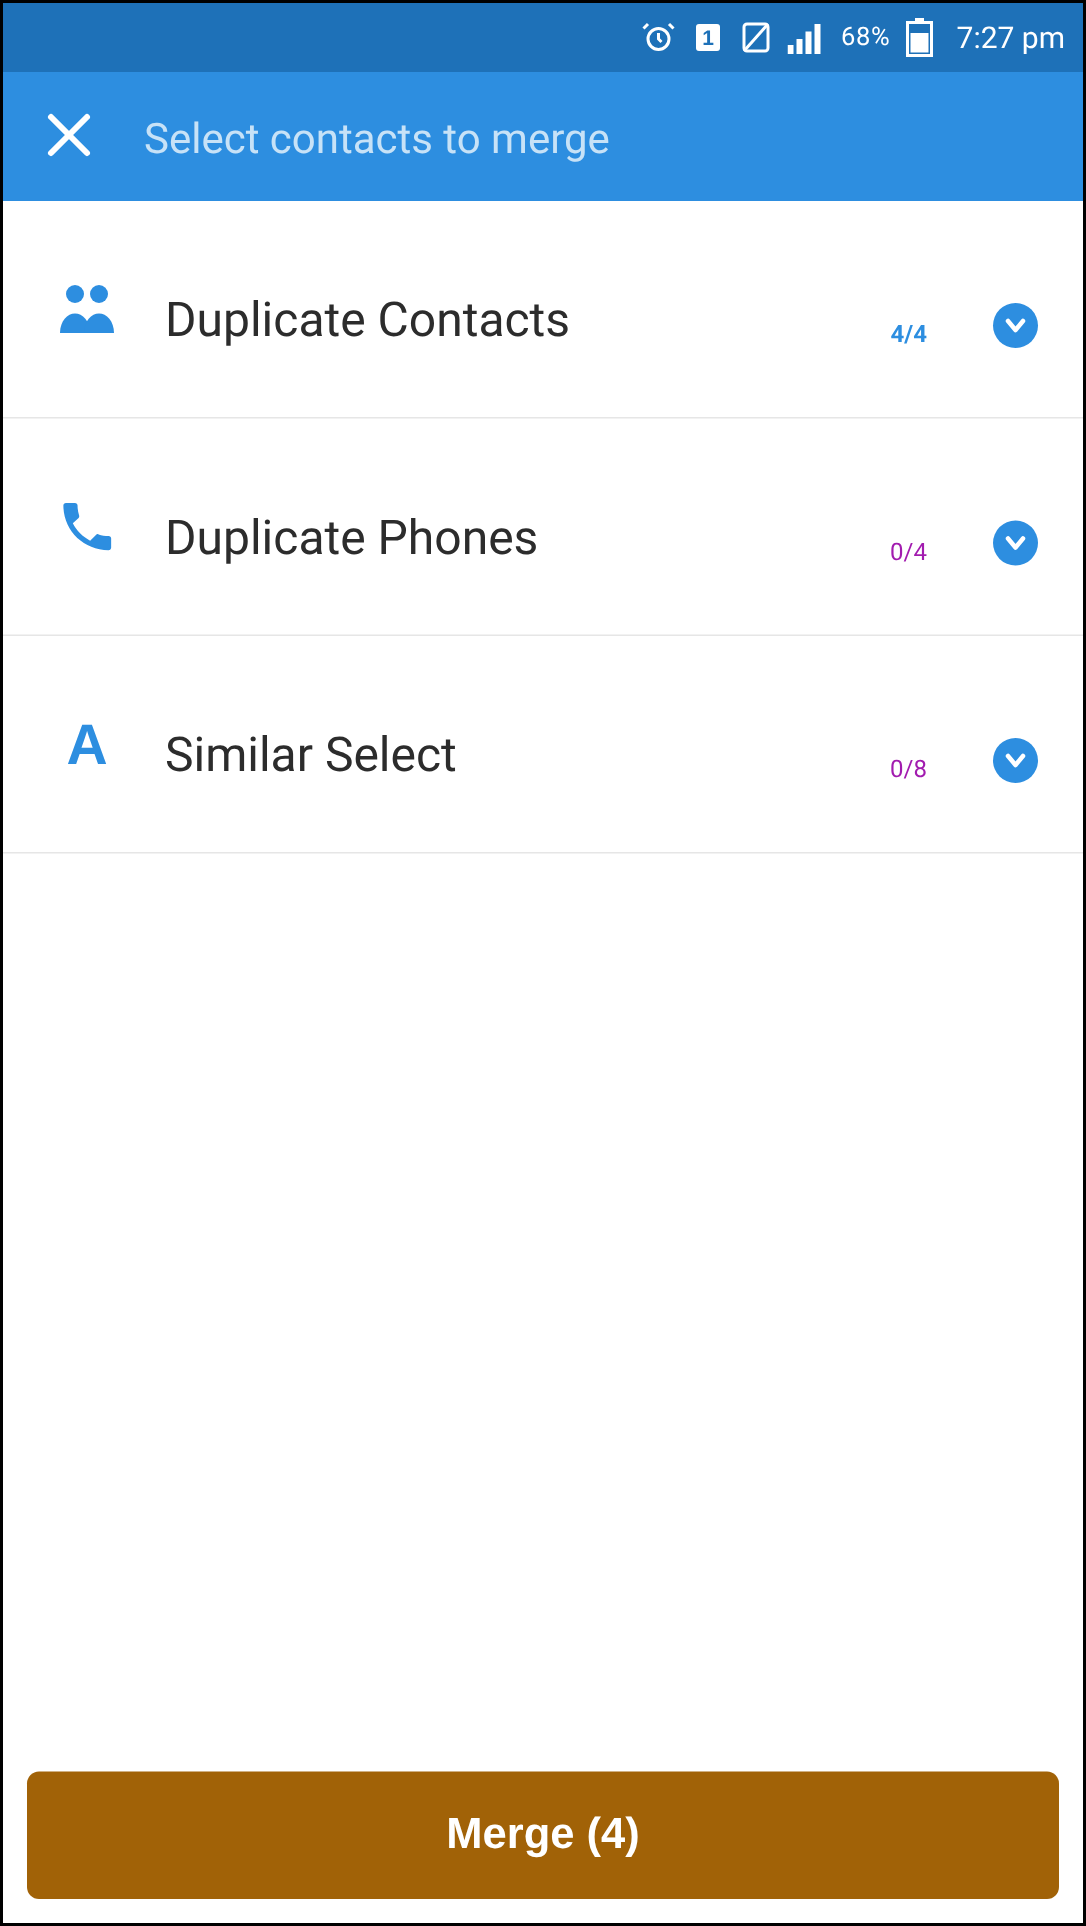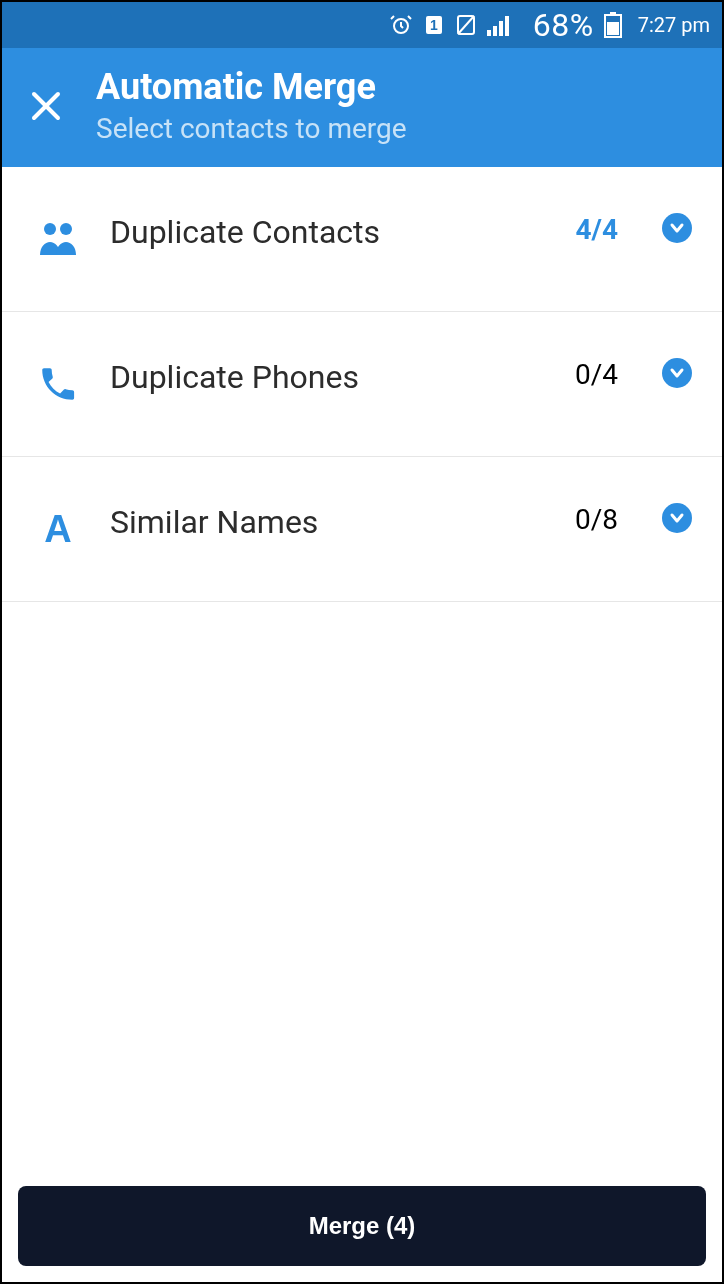--- a/index.html
+++ b/index.html
@@ -12,21 +12,21 @@
     background: #1e71b8;
     color: #fff;
     display: flex;
     justify-content: flex-end;
     align-items: center;
     padding: 0 12px;
     gap: 10px;
     font-size: 26px;
   }
   .status-bar .icon-slot { display: inline-flex; align-items: center; justify-content: center; }
-  .status-bar .pct { font-size: 32px; letter-spacing: 0.5px; margin-left: 10px; }
+  .status-bar .pct { font-size: 17px; letter-spacing: 0.5px; }
   .status-bar .time { font-size: 20px; margin-left: 6px; }
 
   
   .app-header {
     background: #2d8ee0;
     color: #fff;
     display: flex;
     align-items: center;
     padding: 20px 22px 22px 22px;
     gap: 28px;
@@ -37,57 +37,57 @@
     cursor: pointer;
   }
   .titles { display: flex; flex-direction: column; }
   .title { font-size: 36px; font-weight: 700; line-height: 1.1; }
   .subtitle { font-size: 28px; color: #c7e2f7; margin-top: 4px; }
 
   
   .list { flex: 1 1 auto; background: #fff; overflow: hidden; }
   .row {
     display: flex;
-    align-items: flex-start;
+    align-items: flex-end;
     padding: 46px 30px;
     border-bottom: 1px solid #e6e6e6;
     gap: 26px;
   }
   .row .row-icon {
     width: 52px; height: 52px;
     display: flex; align-items: center; justify-content: center;
     color: #2d8ee0;
     flex-shrink: 0;
   }
   .row-label {
     flex: 1 1 auto;
     font-size: 32px;
     color: #2c2c2c;
   }
   .row-count {
-    font-size: 28px;
+    font-size: 16px;
     font-weight: 700;
     margin-right: 18px;
   }
   .count-active { color: #2d8ee0; }
-  .count-muted { color: #000000; font-weight: 400; }
+  .count-muted { color: #a21caf; font-weight: 400; }
   .chevron-badge {
     width: 30px; height: 30px;
     border-radius: 50%;
     background: #2d8ee0;
     display: flex; align-items: center; justify-content: center;
   }
 
   
   .bottom-bar { padding: 16px; }
   .merge-btn {
     width: 100%;
-    background: #0f172a;
+    background: #a16207;
     color: #fff;
-    font-size: 24px;
+    font-size: 29px;
     font-weight: 600;
     border: none;
     border-radius: 8px;
     padding: 26px 0;
     cursor: pointer;
   }
 </style>
 </head>
 <body>
 
@@ -131,21 +131,20 @@
 </div>
 
 <div class="app-header">
   <div class="close-btn">
     <svg width="32" height="32" viewBox="0 0 32 32" stroke="#fff" stroke-width="4" stroke-linecap="round">
       <line x1="4" y1="4" x2="28" y2="28"></line>
         <line x1="28" y1="4" x2="4" y2="28"></line>
     </svg>
   </div>
   <div class="titles">
-    <div class="title">Automatic Merge</div>
     <div class="subtitle">Select contacts to merge</div>
   </div>
 </div>
 
 <div class="list">
 
   <div class="row">
     <span class="row-icon">
       <svg width="48" height="48" viewBox="0 0 48 48" fill="#2d8ee0">
         <circle cx="16" cy="14" r="6"></circle>
@@ -177,21 +176,21 @@
         </svg>
     </span>
   </div>
 
   <div class="row">
     <span class="row-icon">
       <svg width="42" height="42" viewBox="0 0 42 42">
         <text x="21" y="34" text-anchor="middle" font-size="38" font-weight="800" font-family="Arial" fill="#2d8ee0">A</text>
       </svg>
     </span>
-    <span class="row-label">Similar Names</span>
+    <span class="row-label">Similar Select</span>
     <span class="row-count count-muted">0/8</span>
     <span class="chevron-badge">
       <svg width="16" height="16" viewBox="0 0 16 16">
           <path d="M3 5l5 6 5-6" fill="none" stroke="#fff" stroke-width="3" stroke-linecap="round" stroke-linejoin="round"></path>
         </svg>
     </span>
   </div>
 
 </div>
 

